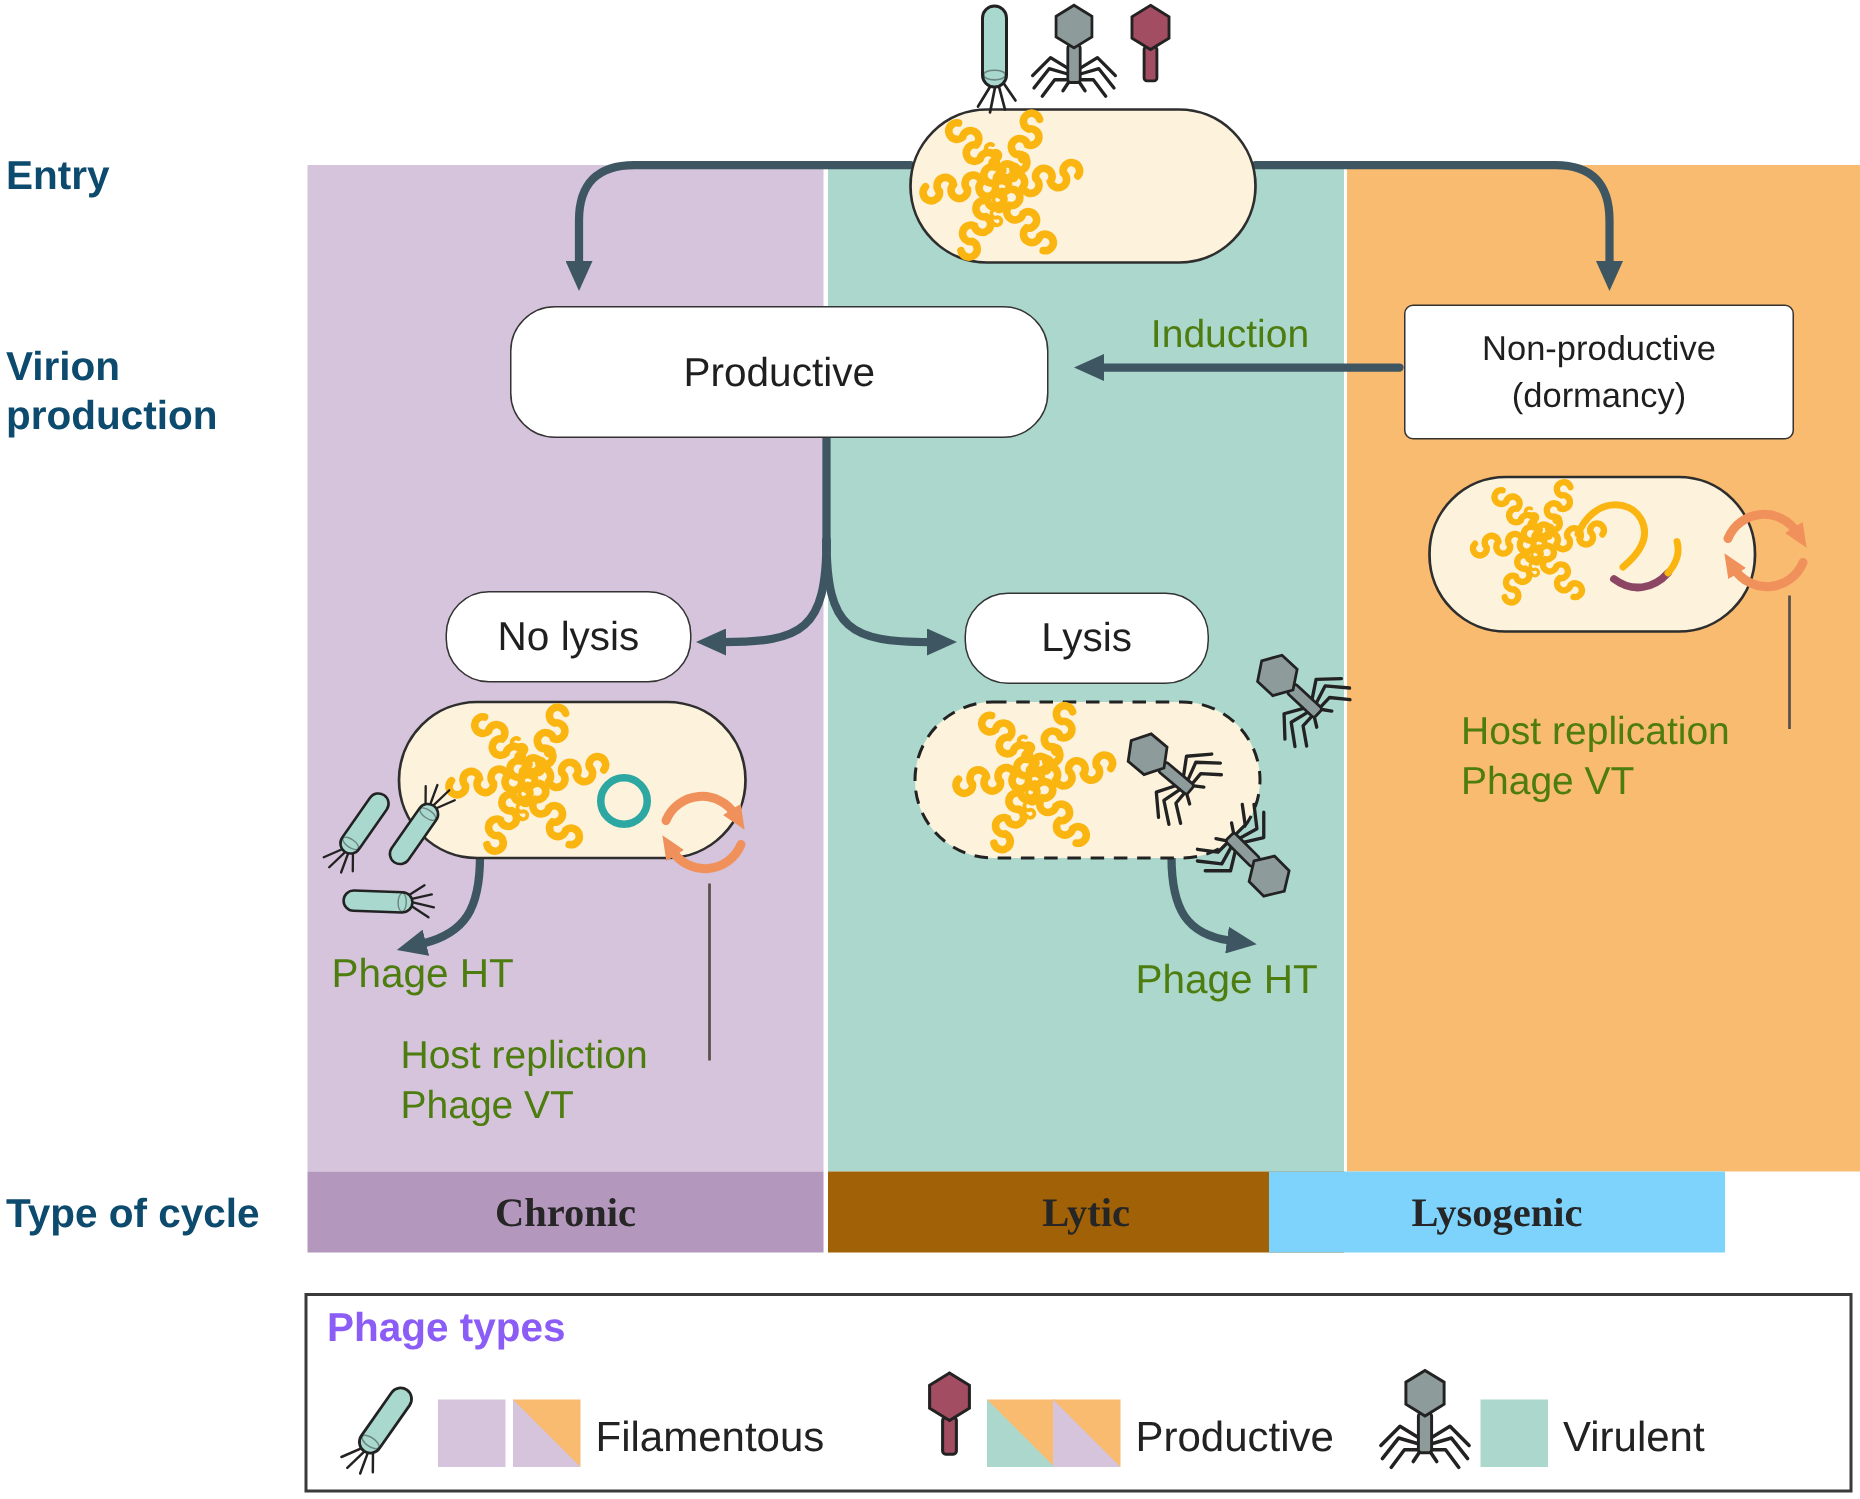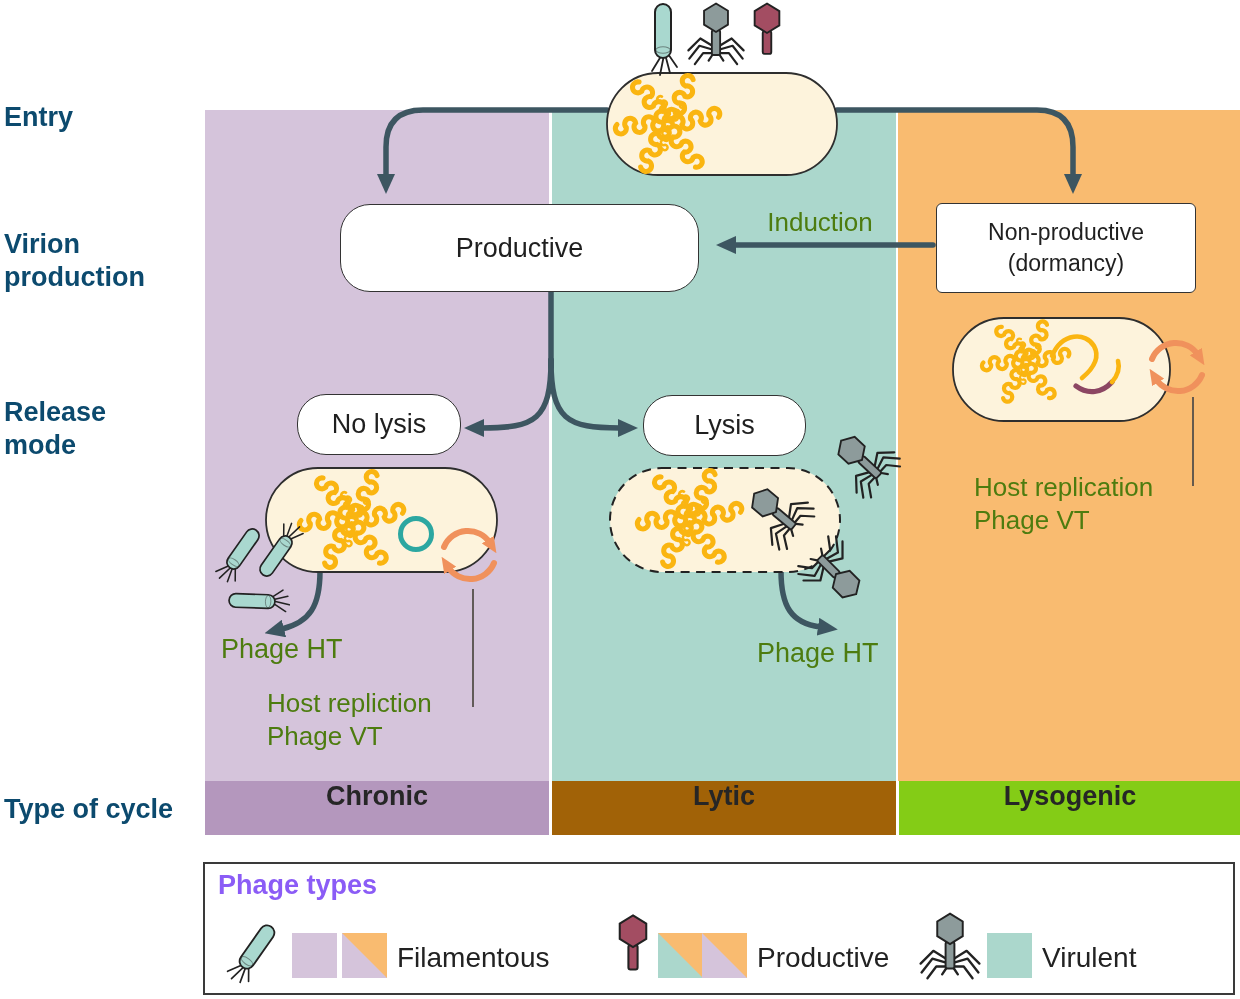--- a/index.html
+++ b/index.html
@@ -1,20 +1,20 @@
 <!DOCTYPE html>
 <html><head>
 <meta charset="utf-8">
 <style>
   html,body{margin:0;padding:0;background:#fff;}
   #figure{position:relative;width:1240px;height:999px;background:#ffffff;overflow:hidden;
           font-family:"Liberation Sans", sans-serif;color:#242424;}
   .col{position:absolute;top:110px;height:671px;z-index:0;}
-  .band{position:absolute;top:781px;height:54px;z-index:0;display:flex;align-items:flex-start;justify-content:center;
-        font-weight:bold;font-size:27px;color:#262626;}
+  .band{position:absolute;top:781px;height:54px;z-index:0;display:flex;align-items:center;justify-content:center;
+        font-weight:bold;font-size:27px;color:#262626;font-family:Liberation Serif, serif;}
   .row-label{position:absolute;left:4px;font-weight:bold;font-size:27px;line-height:33px;color:#0c4a6e;z-index:3;}
   .wbox{position:absolute;background:#ffffff;border:1.8px solid #333;display:flex;flex-direction:column;
         align-items:center;justify-content:center;font-size:27px;color:#1f1f1f;z-index:3;text-align:center;}
   .flabel{position:absolute;font-size:26px;color:#4d7c0f;z-index:3;line-height:33px;}
   svg.overlay{position:absolute;left:0;top:0;z-index:2;}
   #legend-box{position:absolute;left:203px;top:862px;width:1032px;height:133px;background:#ffffff;
               border:2px solid #3a3a3a;z-index:1;box-sizing:border-box;}
   .legend-title{position:absolute;left:218px;top:870px;font-weight:bold;font-size:27px;color:#8b5cf6;z-index:3;}
   .legend-label{position:absolute;top:942px;font-size:28px;color:#222;z-index:3;}
   .sw{position:absolute;width:45px;height:45px;top:933px;z-index:3;}
@@ -31,32 +31,28 @@
   <div class="col" style="left:205px;width:344px;background:#d5c4db;"></div>
   <div class="col" style="left:552px;width:344px;background:#abd7cc;"></div>
   <div class="col" style="left:898px;width:342px;background:#f9bb70;"></div>
 
   <div class="band" style="left:205px;width:344px;background:#b497bd;">
     <span>Chronic</span>
     </div>
   <div class="band" style="left:552px;width:344px;background:#a16207;">
     <span>Lytic</span>
     </div>
-  <div class="band" style="left:899px;width:342px;background:#84cc16;">
+  <div class="band" style="left:846px;width:304px;background:#7dd3fc;">
     <span>Lysogenic</span>
     </div>
 
   <div class="row-label" style="top:101px">Entry</div>
   <div class="row-label" style="top:228px">
     <div>Virion</div>
     <div>production</div>
-  </div>
-  <div class="row-label" style="top:396px">
-    <div>Release</div>
-    <div>mode</div>
   </div>
   <div class="row-label" style="top:793px">Type of cycle</div>
 
   <div id="legend-box"></div>
 
   <svg class="overlay" width="1240" height="999" viewBox="0 0 1240 999">
     <defs>
       <marker id="ah" viewBox="0 0 20 18" refX="2" refY="9" markerWidth="20" markerHeight="18" markerUnits="userSpaceOnUse" orient="auto">
         <path d="M0,0 L20,9 L0,18 Z" fill="#3d5661"></path>
       </marker>

